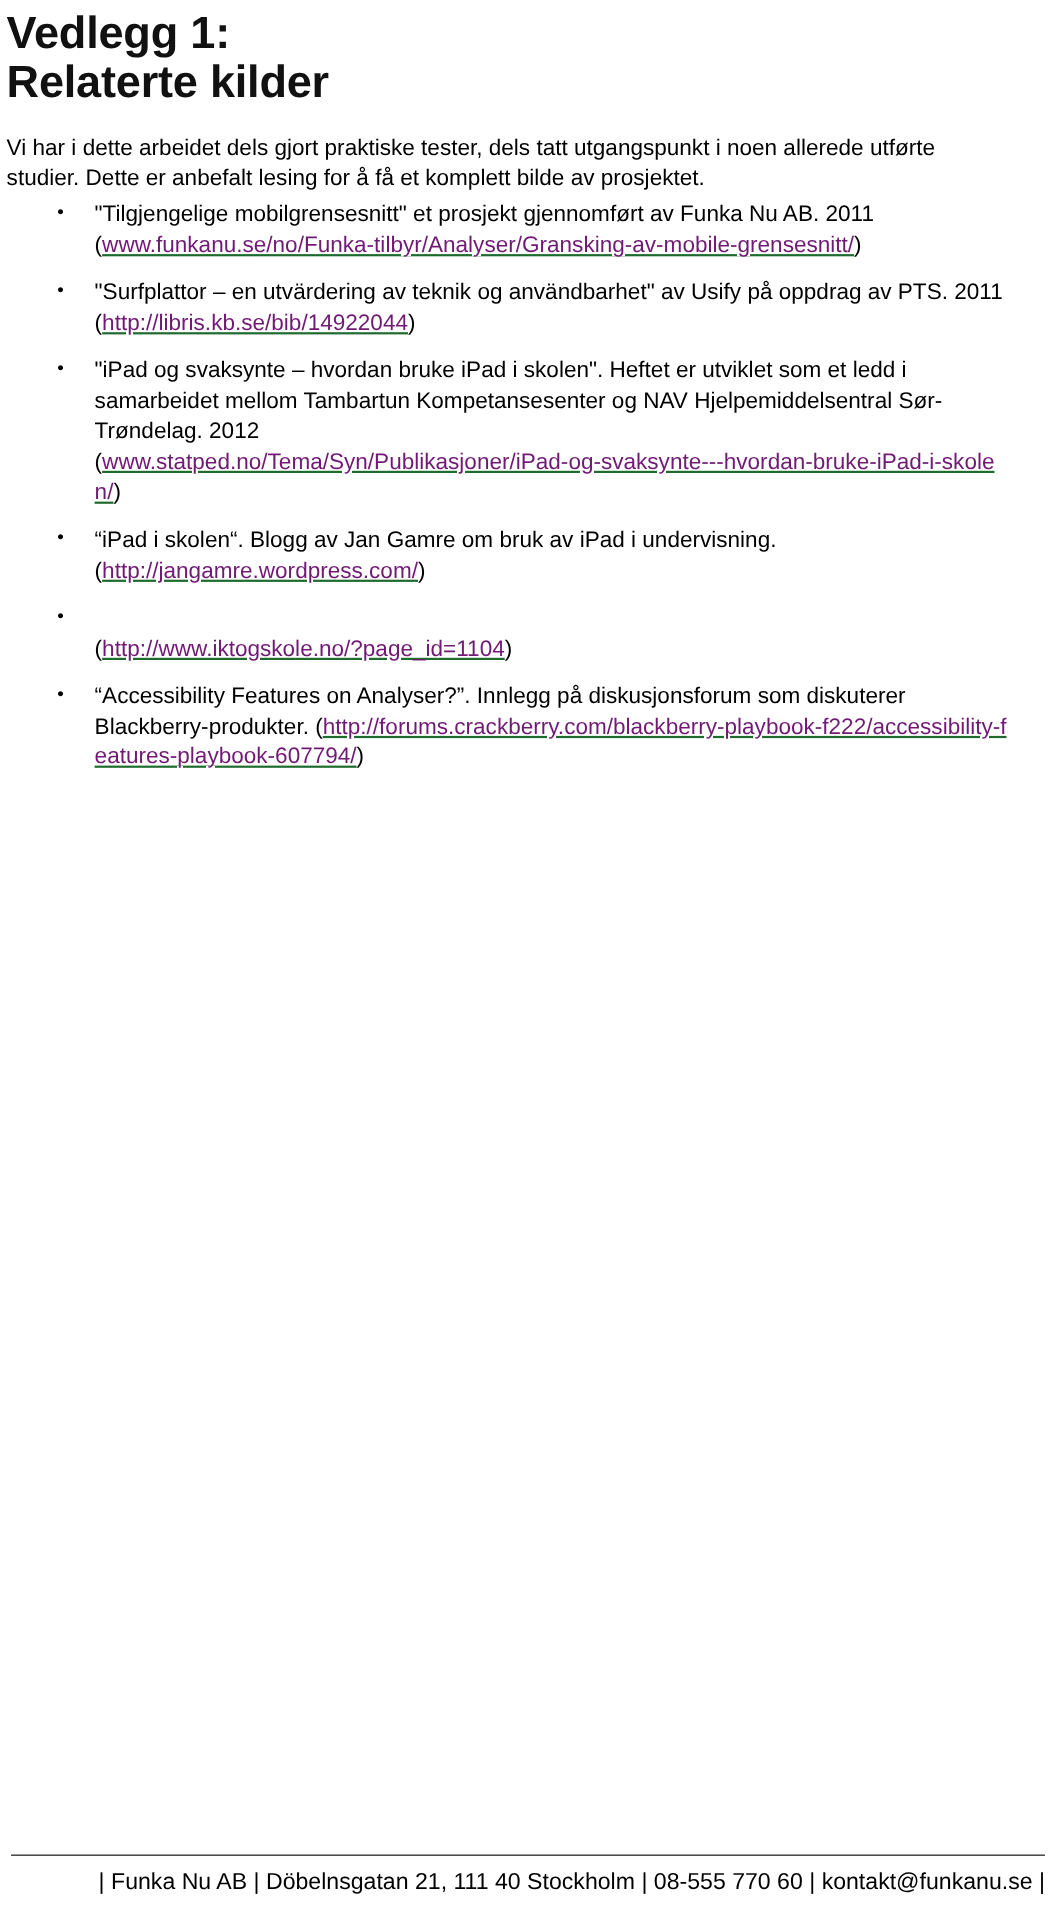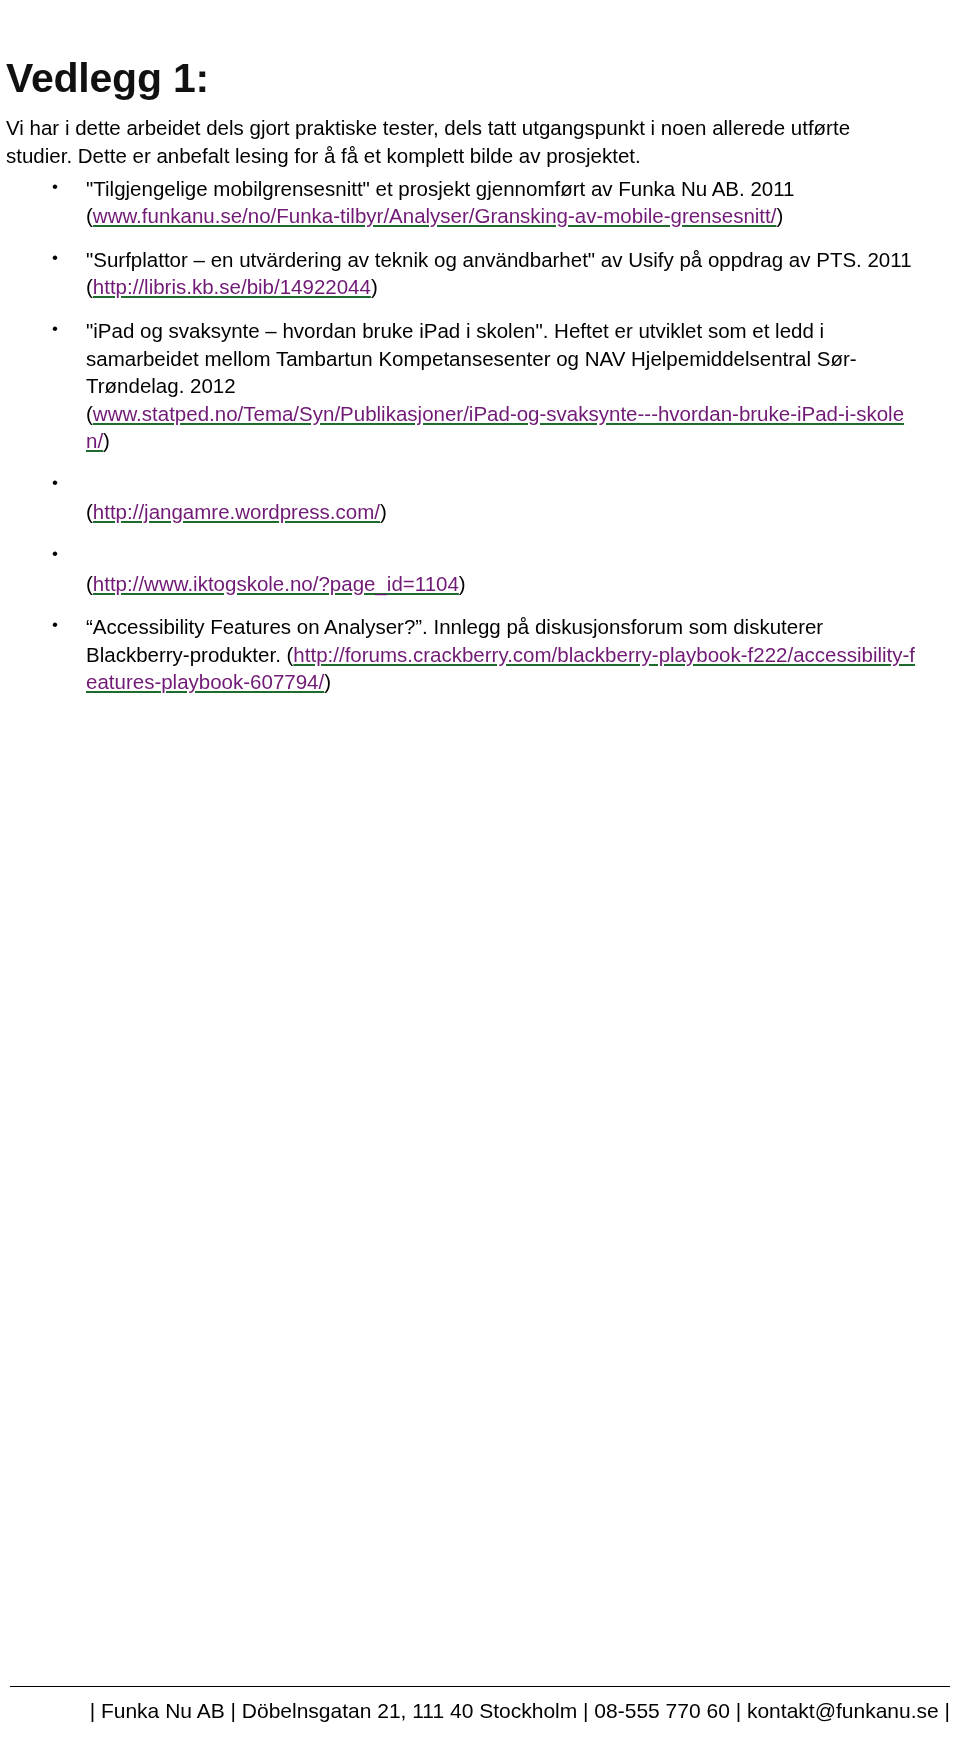--- a/index.html
+++ b/index.html
@@ -29,26 +29,25 @@
     font-size: 41px;
     font-weight: bold;
     line-height: 1.08;
     margin: 0;
     padding: 0 0 10px 0;
     letter-spacing: -0.2px;
     color: #111111;
   }
   h1.doc-title .line {
     display: block;
-    margin-top: 48px;
   }
   p.intro {
     font-size: 20.5px;
     line-height: 1.33;
-    margin: 4px 0 6px 0;
+    margin: 14px 0 6px 0;
     padding: 0;
     color: #000000;
   }
   ul.sources {
     list-style: none;
     margin: 0;
     padding: 0;
   }
   ul.sources > li {
     position: relative;
@@ -103,20 +102,21 @@
 </style>
 </head>
 <body>
 
 <div class="page">
 
   <div class="content">
 
     <h1 class="doc-title">
       <span class="line">Vedlegg 1:</span>
+      <span class="line">Relaterte kilder</span>
     </h1>
 
     <p class="intro">Vi har i dette arbeidet dels gjort praktiske tester, dels tatt utgangspunkt i noen allerede utførte studier. Dette er anbefalt lesing for å få et komplett bilde av prosjektet.</p>
 
     <ul class="sources">
 
       <li>
         <span class="body-text">"Tilgjengelige mobilgrensesnitt" et prosjekt gjennomført av Funka Nu AB. 2011</span>
         <br>
         <span class="paren">(</span><a class="link" href="#">www.funkanu.se/no/Funka-tilbyr/Analyser/Gransking-av-mobile-grensesnitt/</a><span class="paren">)</span>
@@ -128,20 +128,21 @@
         <span class="paren">(</span><a class="link" href="#">http://libris.kb.se/bib/14922044</a><span class="paren">)</span>
       </li>
 
       <li>
         <span class="body-text">"iPad og svaksynte – hvordan bruke iPad i skolen". Heftet er utviklet som et ledd i samarbeidet mellom Tambartun Kompetansesenter og NAV Hjelpemiddelsentral Sør-Trøndelag. 2012</span>
         <br>
         <span class="paren">(</span><a class="link" href="#">www.statped.no/Tema/Syn/Publikasjoner/iPad-og-svaksynte---hvordan-bruke-iPad-i-skolen/</a><span class="paren">)</span>
       </li>
 
       <li>
+        <span class="body-text">“iPad i skolen“. Blogg av Jan Gamre om bruk av iPad i undervisning.</span>
         <br>
         <span class="paren">(</span><a class="link" href="#">http://jangamre.wordpress.com/</a><span class="paren">)</span>
       </li>
 
       <li>
         <br>
         <span class="paren">(</span><a class="link" href="#">http://www.iktogskole.no/?page_id=1104</a><span class="paren">)</span>
       </li>
 
 

